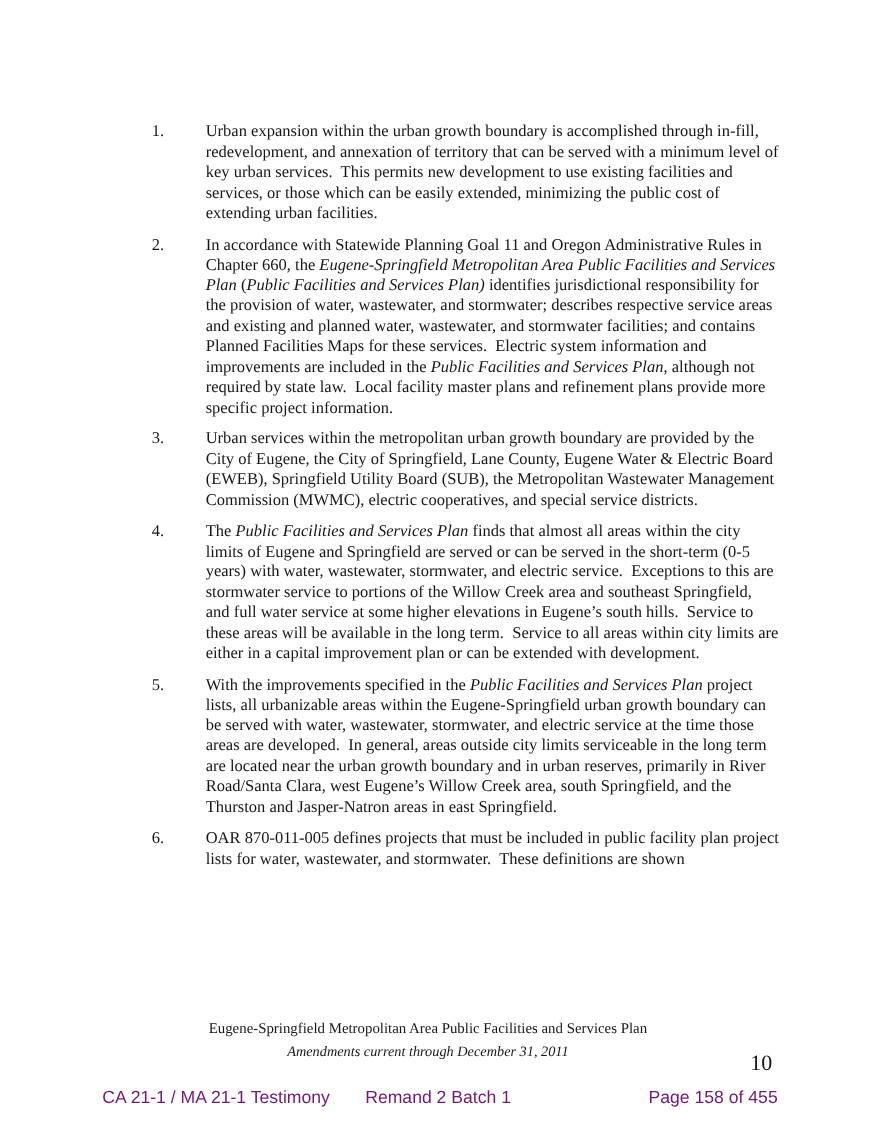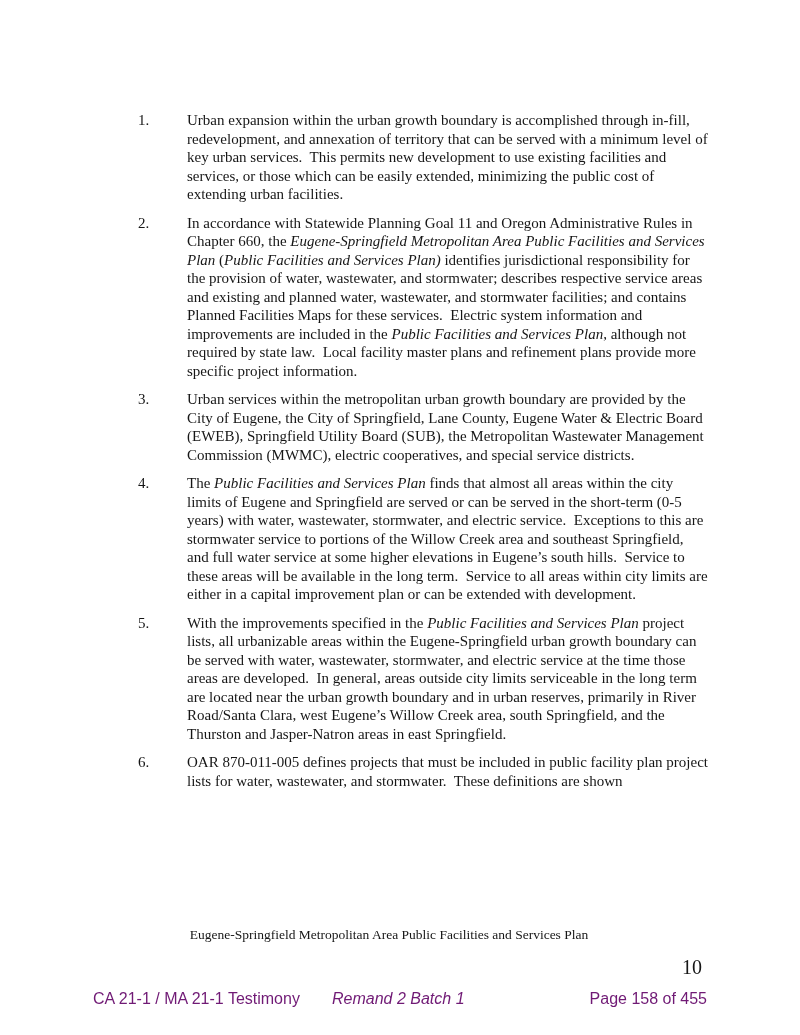--- a/index.html
+++ b/index.html
@@ -64,21 +64,21 @@
     position: absolute;
     top: 990px;
     left: 0;
     width: 800px;
     height: 22px;
     font-family: "Liberation Sans", "DejaVu Sans", sans-serif;
     font-size: 16px;
     color: #ff1f1f;
   }
   .stamp .s-left   { position: absolute; left: 93px;  top: 0; }
-  .stamp .s-middle { position: absolute; left: 332px; top: 0; font-style: italic; }
+  .stamp .s-middle { position: absolute; left: 332px; top: 0; }
   .stamp .s-right  { position: absolute; right: 93px; top: 0; }
 </style>
 </head>
 <body>
 
 <div class="page">
 
   <div class="content">
       <div class="item">
         <div class="num">1.</div>
@@ -101,20 +101,21 @@
         <div class="body"><span>With the improvements specified in the </span><i>Public Facilities and Services Plan</i><span> project lists, all urbanizable areas within the Eugene-Springfield urban growth boundary can be served with water, wastewater, stormwater, and electric service at the time those areas are developed.  In general, areas outside city limits serviceable in the long term are located near the urban growth boundary and in urban reserves, primarily in River Road/Santa Clara, west Eugene’s Willow Creek area, south Springfield, and the Thurston and Jasper-Natron areas in east Springfield.</span></div>
       </div>
       <div class="item">
         <div class="num">6.</div>
         <div class="body"><span>OAR 870-011-005 defines projects that must be included in public facility plan project lists for water, wastewater, and stormwater.  These definitions are shown</span></div>
       </div>
     </div>
 
   <div class="footer">
     <div class="f-line1">Eugene-Springfield Metropolitan Area Public Facilities and Services Plan</div>
+    <div class="f-line2">Amendments current through December 31, 2011</div>
   </div>
 
   <div class="page-number">10</div>
 
   <div class="stamp" style="color: #701a75;">
     <span class="s-left">CA 21-1 / MA 21-1 Testimony</span>
     <span class="s-middle">Remand 2 Batch 1</span>
     <span class="s-right">Page 158 of 455</span>
   </div>
 

